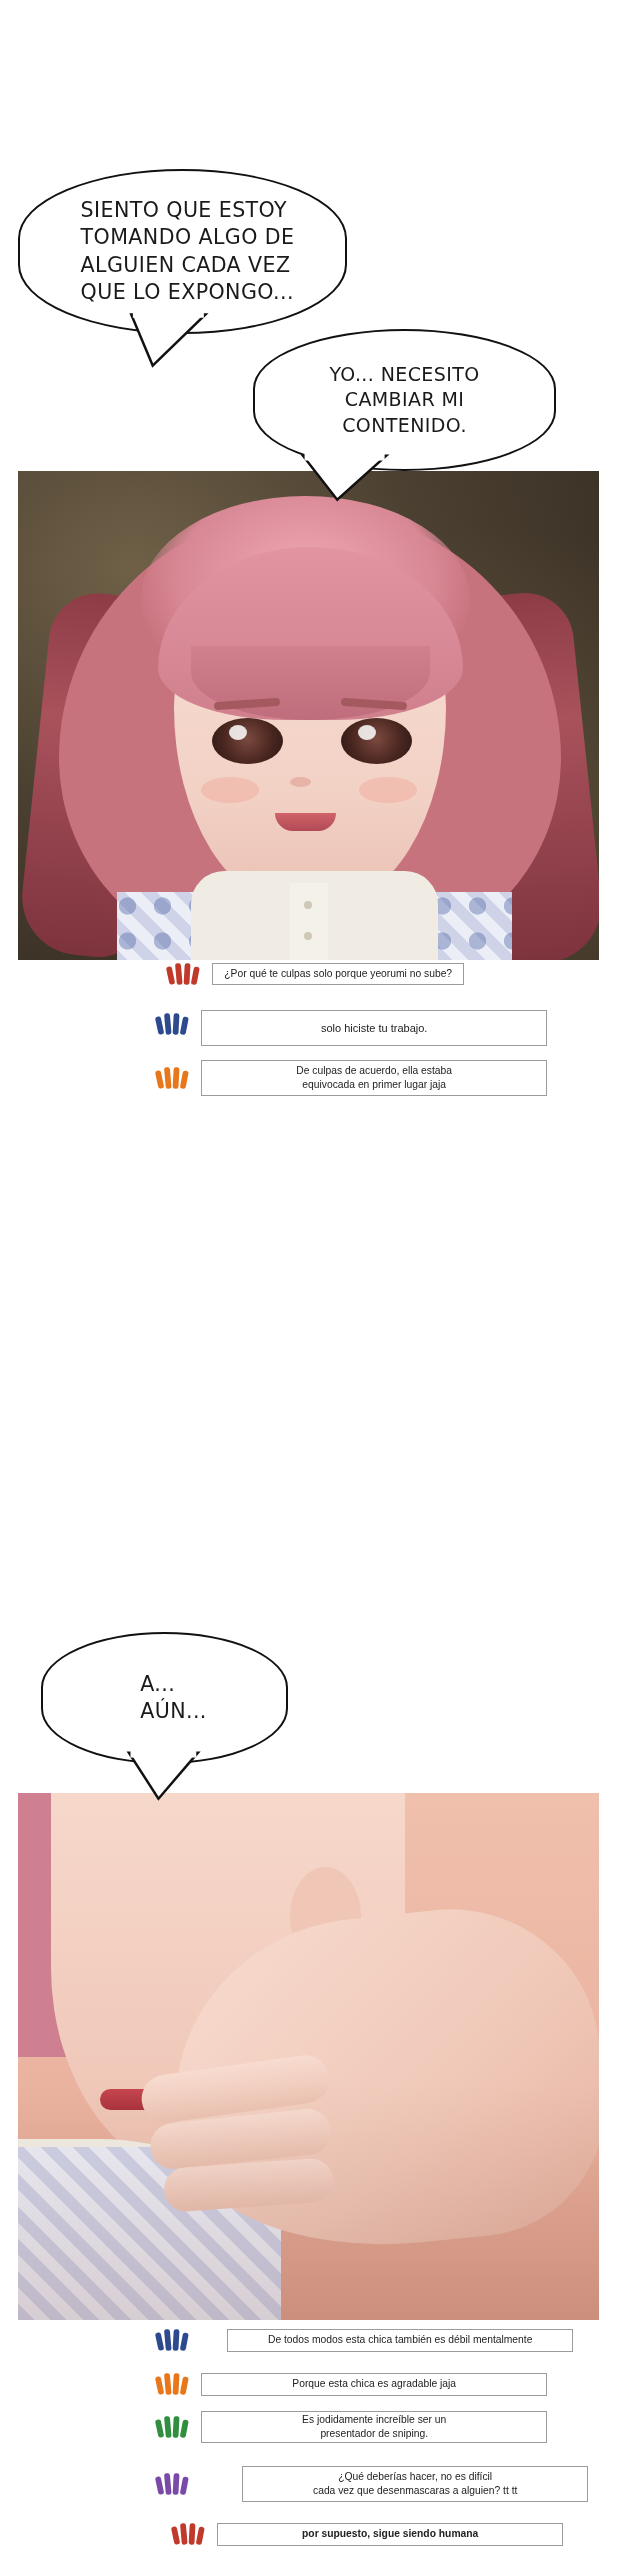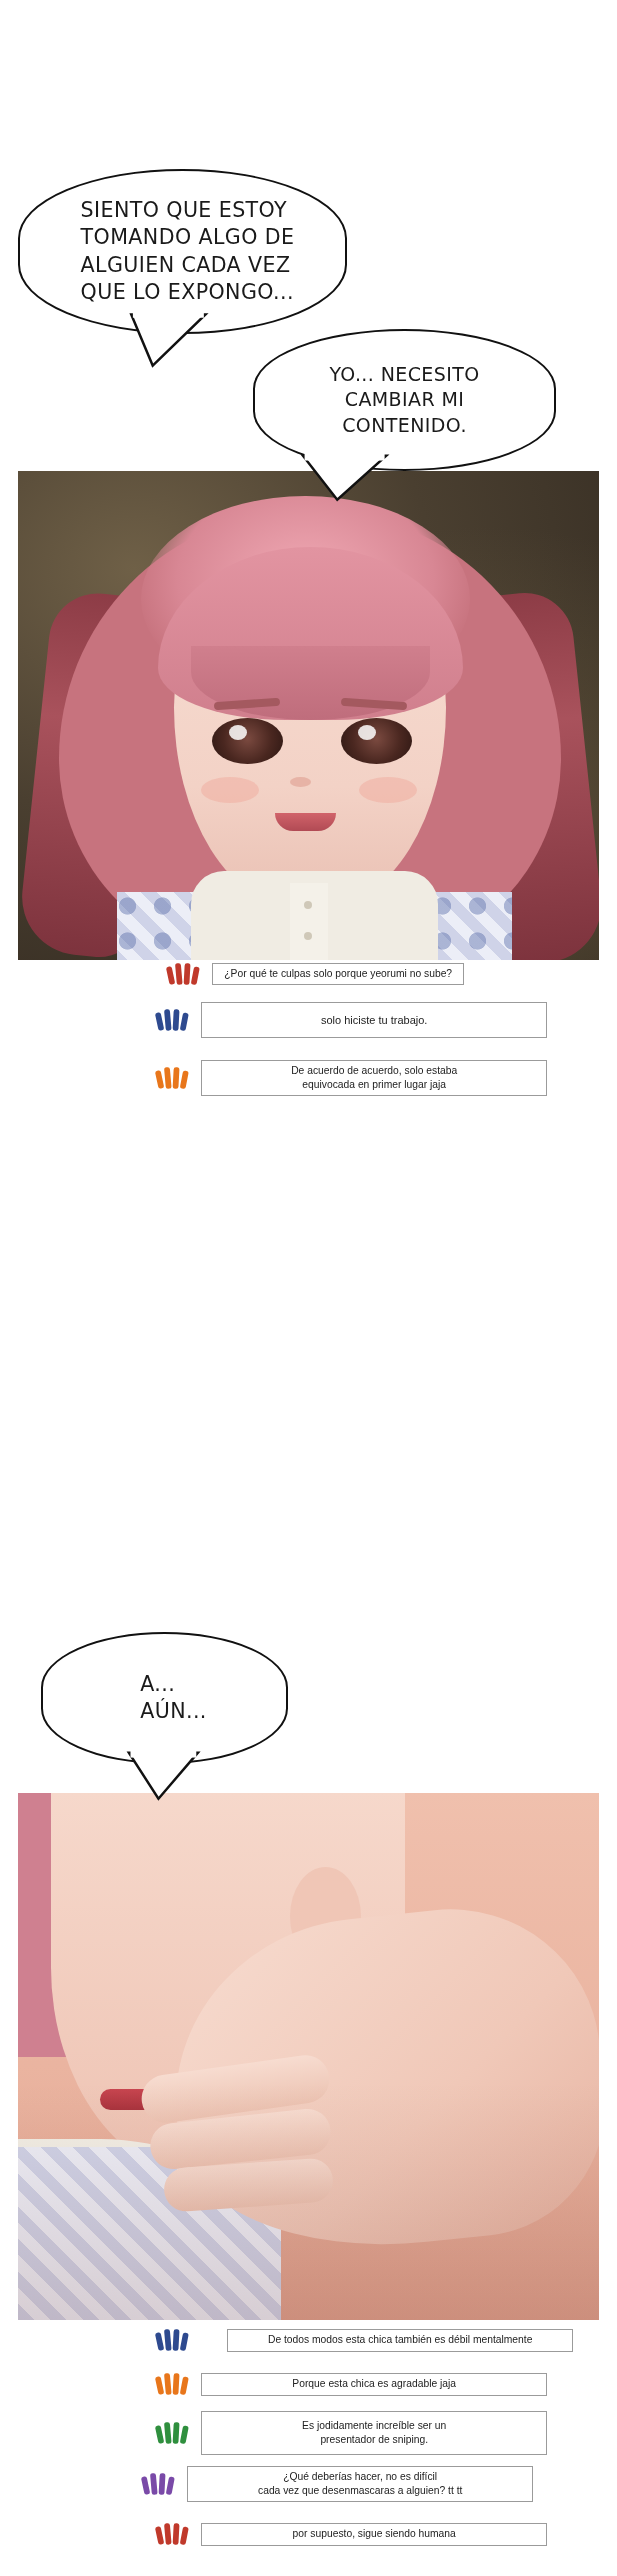--- a/index.html
+++ b/index.html
@@ -195,35 +195,35 @@
     <span class="emote">
       <svg width="38" height="28" viewBox="0 0 46 34">
         <g fill="#2e4a8f">
           <rect x="2" y="8" width="7" height="22" rx="3" transform="rotate(-12 5 19)"></rect>
           <rect x="12" y="4" width="7" height="26" rx="3" transform="rotate(-5 15 17)"></rect>
           <rect x="22" y="4" width="7" height="26" rx="3" transform="rotate(3 25 17)"></rect>
           <rect x="32" y="8" width="7" height="22" rx="3" transform="rotate(11 35 19)"></rect>
         </g>
       </svg>
     </span>
-    <div class="cbox" style="width:346px;height:36px;font-size:11px;">solo hiciste tu trabajo.</div>
+    <div class="cbox" style="width:346px;height:36px;font-size:11px;margin-top:8px;">solo hiciste tu trabajo.</div>
   </div>
 
   <div class="comment-row" style="left:155px;top:1060px;">
     <span class="emote">
       <svg width="38" height="28" viewBox="0 0 46 34">
         <g fill="#e8761b">
           <rect x="2" y="8" width="7" height="22" rx="3" transform="rotate(-12 5 19)"></rect>
           <rect x="12" y="4" width="7" height="26" rx="3" transform="rotate(-5 15 17)"></rect>
           <rect x="22" y="4" width="7" height="26" rx="3" transform="rotate(3 25 17)"></rect>
           <rect x="32" y="8" width="7" height="22" rx="3" transform="rotate(11 35 19)"></rect>
         </g>
       </svg>
     </span>
-    <div class="cbox" style="width:346px;height:36px;white-space:pre-line;">De acuerdo de acuerdo, solo estaba
+    <div class="cbox" style="width:346px;height:36px;white-space:pre-line;">De culpas de acuerdo, ella estaba
 equivocada en primer lugar jaja</div>
   </div>
 
   <div class="bubble" id="bubble3">
     <div class="txt">A...
 AÚN...</div>
   </div>
   <div class="tail" style="left:122px;top:1751px;">
     <svg width="91" height="51" viewBox="0 0 110 62">
       <polygon points="8,2 92,2 44,58" fill="#ffffff" stroke="#111111" stroke-width="3"></polygon>
@@ -278,40 +278,40 @@
     <span class="emote">
       <svg width="38" height="28" viewBox="0 0 46 34">
         <g fill="#2f8f3e">
           <rect x="2" y="8" width="7" height="22" rx="3" transform="rotate(-12 5 19)"></rect>
           <rect x="12" y="4" width="7" height="26" rx="3" transform="rotate(-5 15 17)"></rect>
           <rect x="22" y="4" width="7" height="26" rx="3" transform="rotate(3 25 17)"></rect>
           <rect x="32" y="8" width="7" height="22" rx="3" transform="rotate(11 35 19)"></rect>
         </g>
       </svg>
     </span>
-    <div class="cbox" style="width:346px;height:44px;white-space:pre-line;">Es jodidamente increíble ser un
+    <div class="cbox" style="width:346px;height:32px;white-space:pre-line;">Es jodidamente increíble ser un
 presentador de sniping.</div>
   </div>
 
-  <div class="comment-row" style="left:141px;top:2466px;">
+  <div class="comment-row" style="left:155px;top:2466px;gap:41px;">
     <span class="emote">
       <svg width="38" height="28" viewBox="0 0 46 34">
         <g fill="#7a4aa8">
           <rect x="2" y="8" width="7" height="22" rx="3" transform="rotate(-12 5 19)"></rect>
           <rect x="12" y="4" width="7" height="26" rx="3" transform="rotate(-5 15 17)"></rect>
           <rect x="22" y="4" width="7" height="26" rx="3" transform="rotate(3 25 17)"></rect>
           <rect x="32" y="8" width="7" height="22" rx="3" transform="rotate(11 35 19)"></rect>
         </g>
       </svg>
     </span>
     <div class="cbox" style="width:346px;height:36px;white-space:pre-line;">¿Qué deberías hacer, no es difícil
 cada vez que desenmascaras a alguien? tt tt</div>
   </div>
 
-  <div class="comment-row" style="left:155px;top:2520px;">
+  <div class="comment-row" style="left:171px;top:2520px;font-weight:bold;">
     <span class="emote">
       <svg width="38" height="28" viewBox="0 0 46 34">
         <g fill="#c0392b">
           <rect x="2" y="8" width="7" height="22" rx="3" transform="rotate(-12 5 19)"></rect>
           <rect x="12" y="4" width="7" height="26" rx="3" transform="rotate(-5 15 17)"></rect>
           <rect x="22" y="4" width="7" height="26" rx="3" transform="rotate(3 25 17)"></rect>
           <rect x="32" y="8" width="7" height="22" rx="3" transform="rotate(11 35 19)"></rect>
         </g>
       </svg>
     </span>

